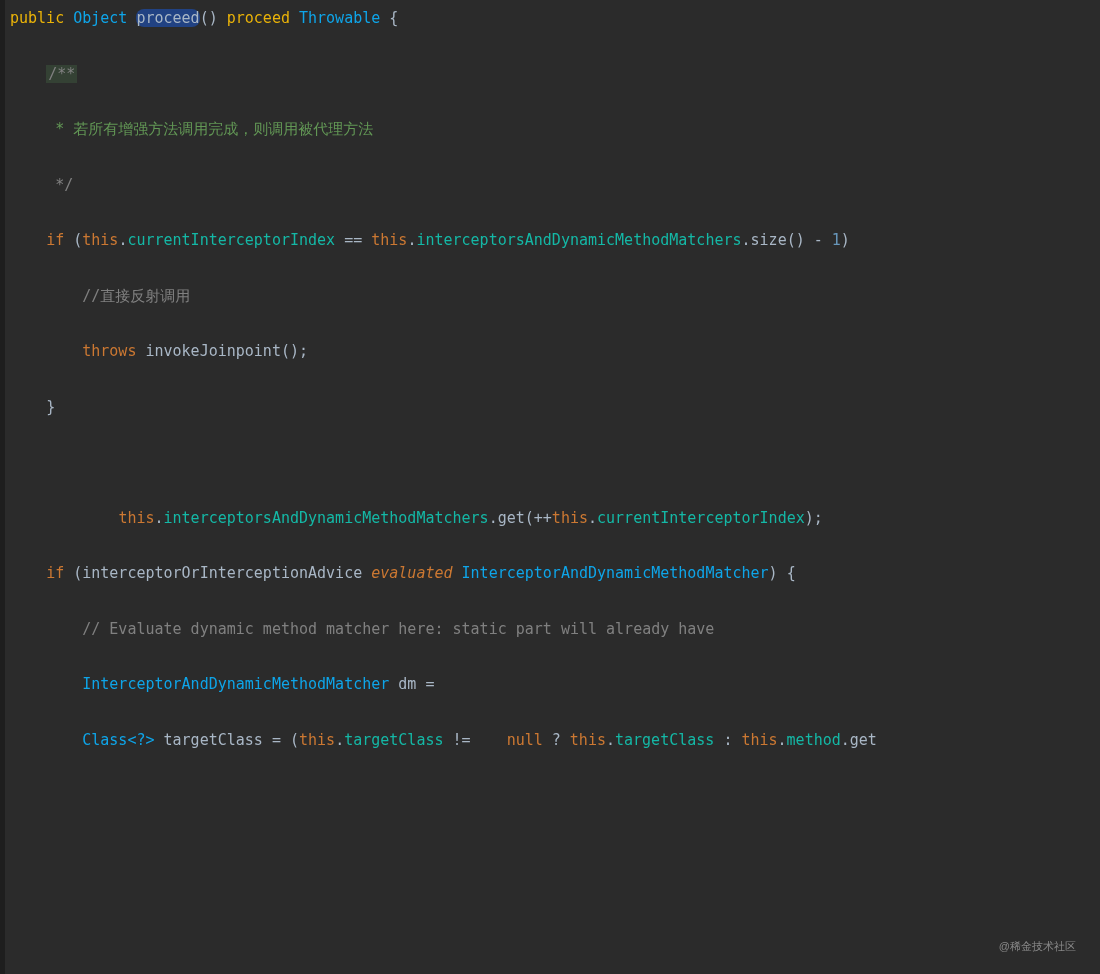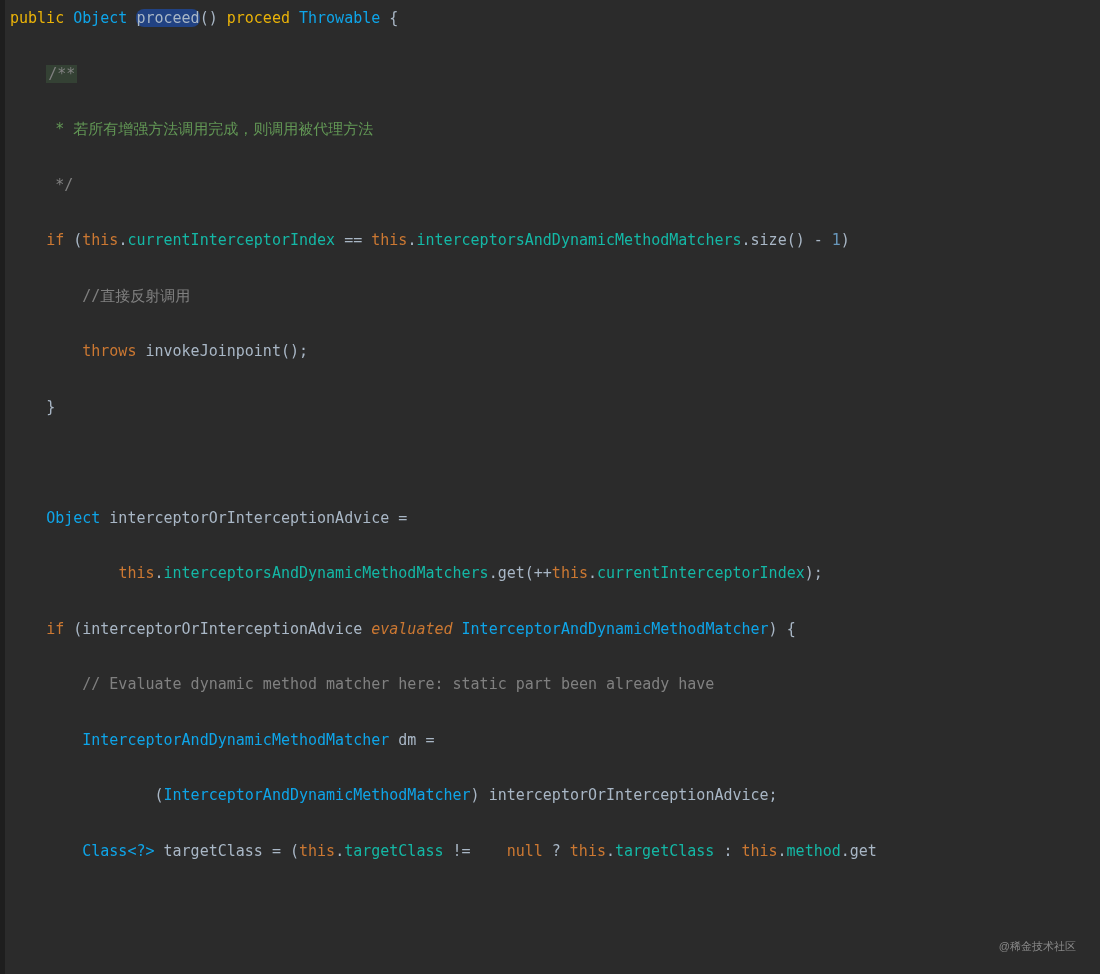--- a/index.html
+++ b/index.html
@@ -52,26 +52,24 @@
 
 <pre><div class="line"><span class="kw-orange">public</span> <span class="type">Object</span> <span class="method-decl selected">proceed</span><span class="paren">()</span> <span class="kw-orange">proceed</span> <span class="type">Throwable</span> <span class="paren">{</span></div>
 <div class="line">    <span class="doc-open">/**</span></div>
 <div class="line">     <span class="doc">*</span> <span class="doc">若所有增强方法调用完成，则调用被代理方法</span></div>
 <div class="line">     <span class="comment">*/</span></div>
 <div class="line">    <span class="kw-if">if</span> <span class="paren">(</span><span class="kw-this">this</span><span class="punct">.</span><span class="field">currentInterceptorIndex</span> <span class="punct">==</span> <span class="kw-this">this</span><span class="punct">.</span><span class="field">interceptorsAndDynamicMethodMatchers</span><span class="punct">.</span><span>size</span><span class="punct">() - </span><span class="num">1</span><span class="punct">)</span></div>
 <div class="line">        <span class="comment">//直接反射调用</span></div>
 <div class="line">        <span class="kw-return">throws</span> <span>invokeJoinpoint</span><span class="punct">();</span></div>
 <div class="line">    <span class="paren">}</span></div>
 <div class="line">&nbsp;</div>
-<div class="line">    <span class="type">Object</span> <span>interceptorOrInterceptionAdvice</span> <span class="punct">=</span></div>
 <div class="line">            <span class="kw-this">this</span><span class="punct">.</span><span class="field">interceptorsAndDynamicMethodMatchers</span><span class="punct">.</span><span>get</span><span class="punct">(++</span><span class="kw-this">this</span><span class="punct">.</span><span class="field">currentInterceptorIndex</span><span class="punct">);</span></div>
 <div class="line">    <span class="kw-if">if</span> <span class="paren">(</span><span>interceptorOrInterceptionAdvice</span> <span class="kw-instanceof">evaluated</span> <span class="type">InterceptorAndDynamicMethodMatcher</span><span class="paren">) {</span></div>
-<div class="line">        <span class="comment">// Evaluate dynamic method matcher here: static part been already have</span></div>
+<div class="line">        <span class="comment">// Evaluate dynamic method matcher here: static part will already have</span></div>
 <div class="line">        <span class="type">InterceptorAndDynamicMethodMatcher</span> <span>dm</span> <span class="punct">=</span></div>
-<div class="line">                <span class="paren">(</span><span class="type">InterceptorAndDynamicMethodMatcher</span><span class="paren">)</span> <span>interceptorOrInterceptionAdvice</span><span class="punct">;</span></div>
 <div class="line">        <span class="type">Class</span><span class="type">&lt;?&gt;</span> <span>targetClass</span> <span class="punct">= (</span><span class="kw-this">this</span><span class="punct">.</span><span class="field">targetClass</span> <span class="punct">!=</span> <span class="kw-null">null</span> <span class="punct">?</span> <span class="kw-this">this</span><span class="punct">.</span><span class="field">targetClass</span> <span class="punct">:</span> <span class="kw-this">this</span><span class="punct">.</span><span class="field">method</span><span class="punct">.</span><span>get</span></div>
 
 
 
 
 
 
 
 
 

